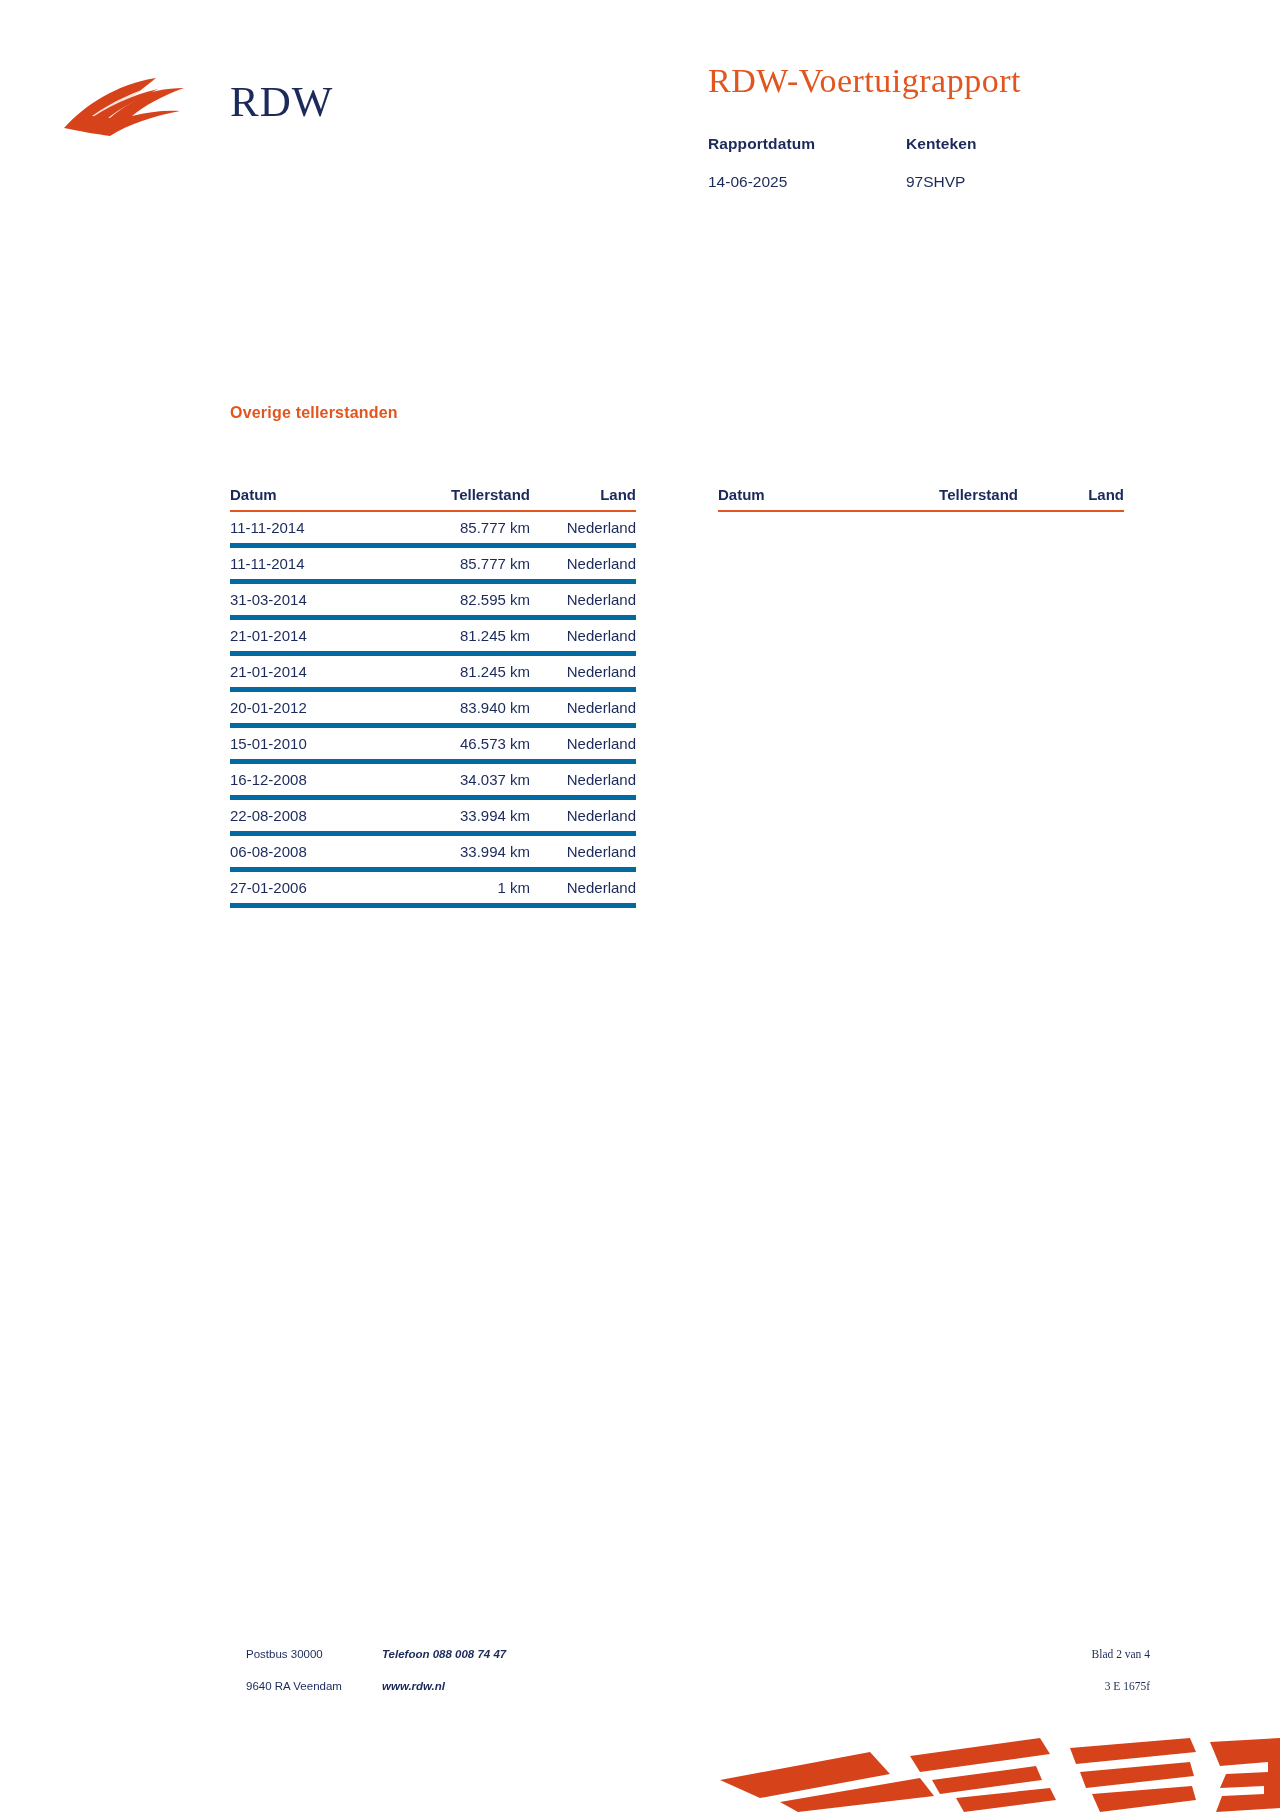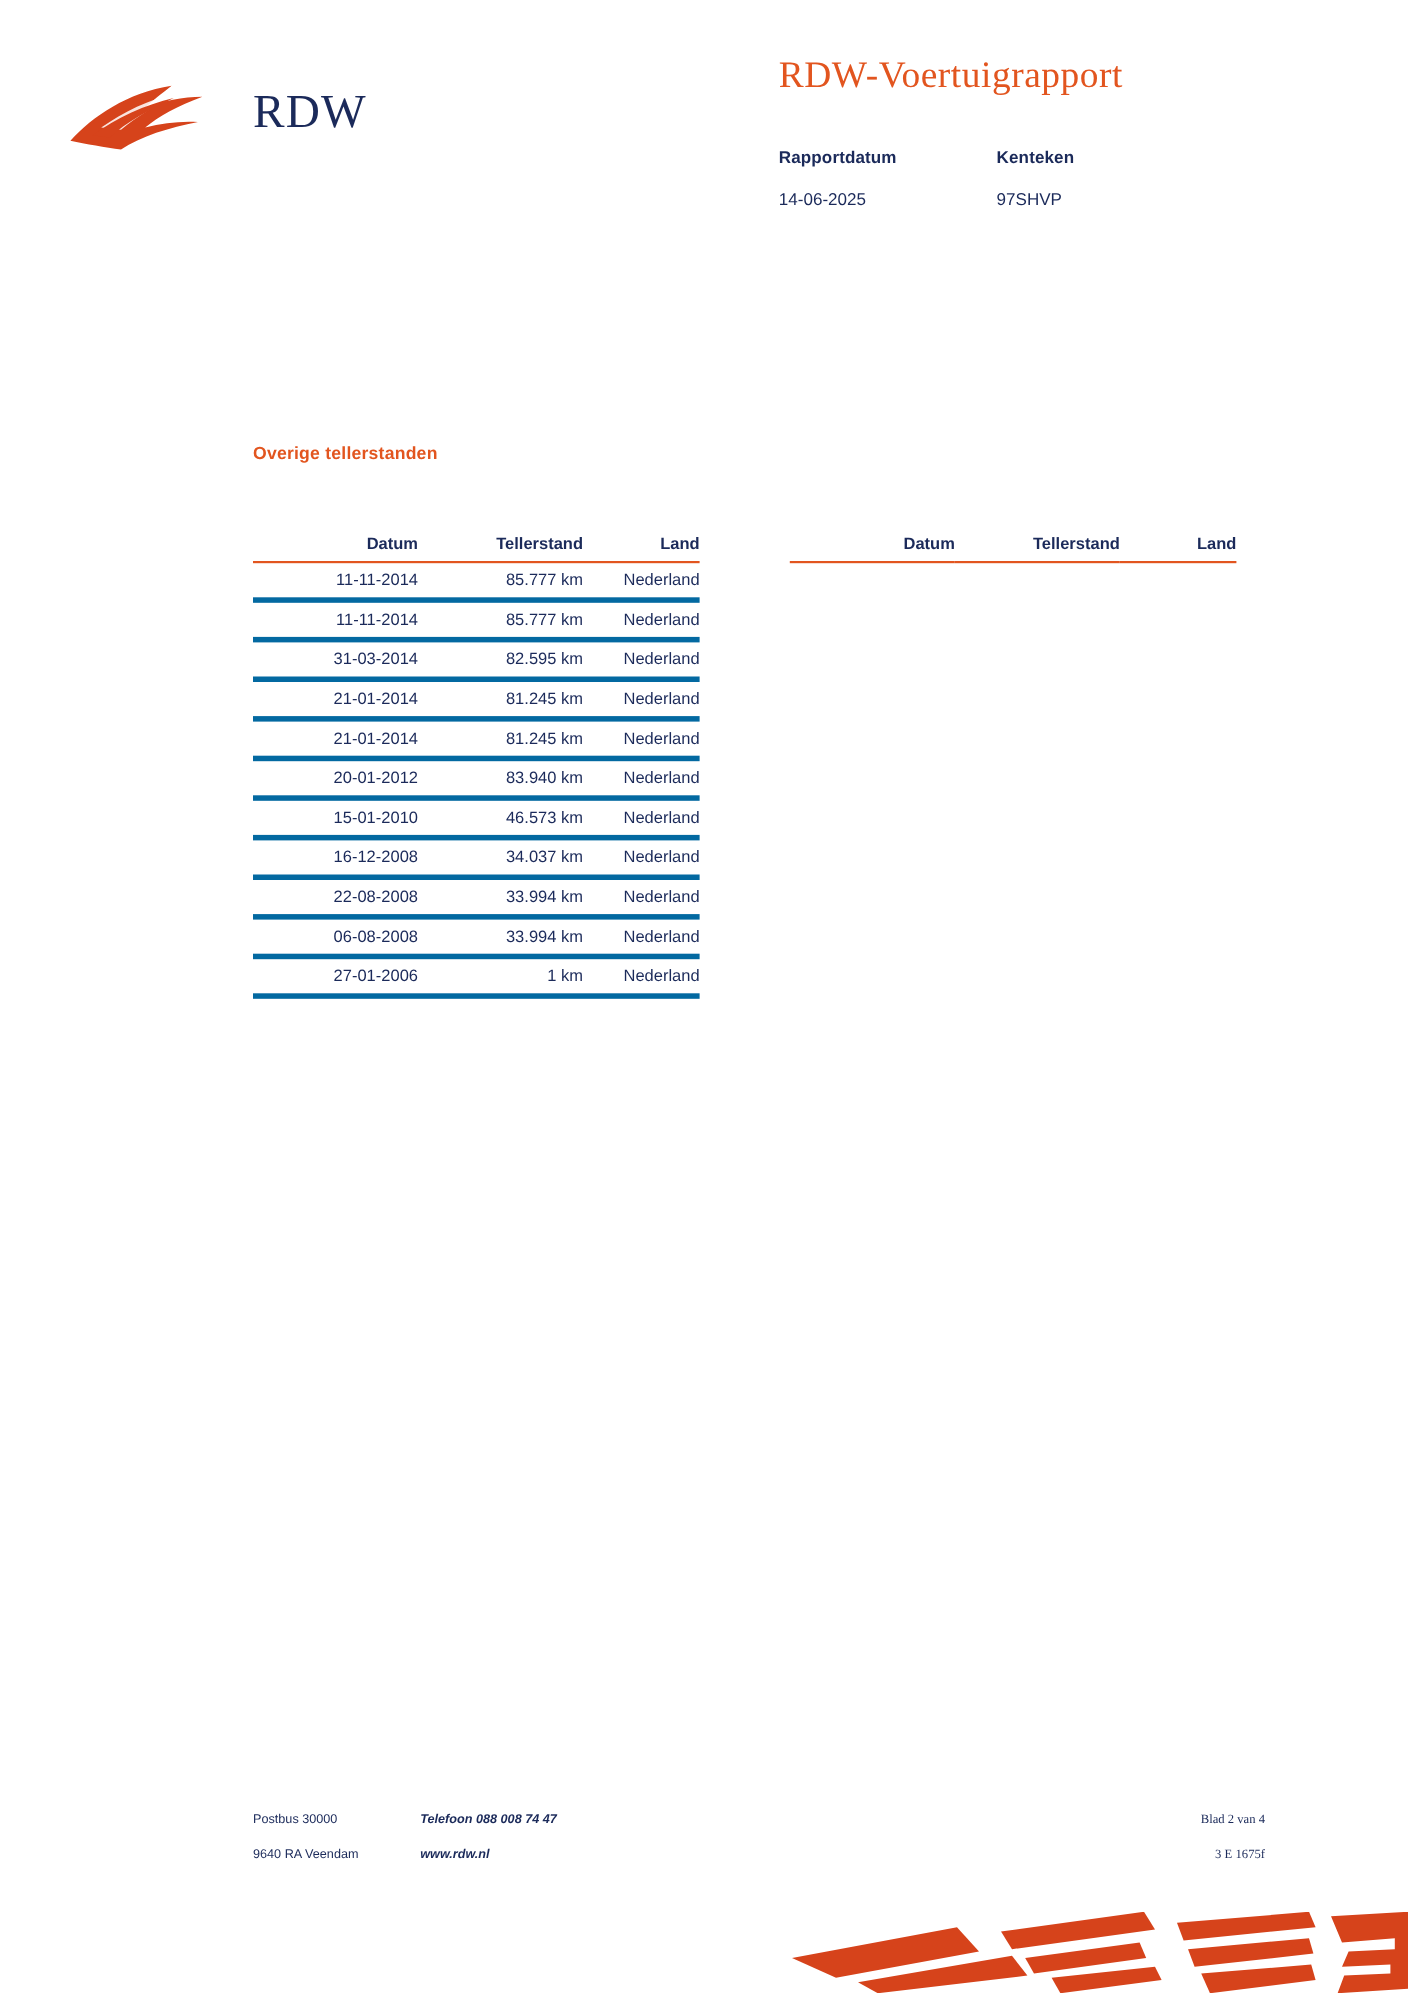--- a/index.html
+++ b/index.html
@@ -46,21 +46,21 @@
     font-size: 43px;
     letter-spacing: 1px;
     font-weight: 400;
     color: #1b2a5a;
     line-height: 1;
   }
 
   .report-title {
     position: absolute;
     left: 708px;
-    top: 50px;
+    top: 62px;
     font-family: "Liberation Serif", serif;
     font-size: 34px;
     color: #e2551f;
     letter-spacing: 0.5px;
     white-space: nowrap;
   }
 
   .meta {
     position: absolute;
     left: 708px;
@@ -113,38 +113,38 @@
     white-space: nowrap;
   }
   .tbl td {
     font-size: 15px;
     font-weight: normal;
     color: #1b2a5a;
     padding: 7px 0 7px 0;
     border-bottom: 5px solid #0369a1;
     white-space: nowrap;
   }
-  .col-date  { text-align: right;  width: 150px; }
+  .col-date  { text-align: left;  width: 150px; }
   .col-meter { text-align: right; width: 150px; }
   .col-land  { text-align: right; width: 106px; }
 
   
   .footer {
     position: absolute;
     left: 230px;
     top: 1648px;
     width: 920px;
     font-size: 11.5px;
     color: #1b2a5a;
   }
   .footer-row {
     position: relative;
     height: 32px;
   }
-  .f-c1 { position: absolute; left: 0; text-align: right; }
+  .f-c1 { position: absolute; left: 16px; text-align: right; }
   .f-c2 { position: absolute; left: 152px; font-weight: bold; font-style: italic; }
   .f-c3 { position: absolute; right: 0; text-align: right; font-family: Liberation Serif, serif; }
   .footer-row.r2 .f-c2 { font-weight: bold; }
 
   .footer-art {
     position: absolute;
     left: 720px;
     top: 1738px;
     width: 560px;
     height: 74px;

